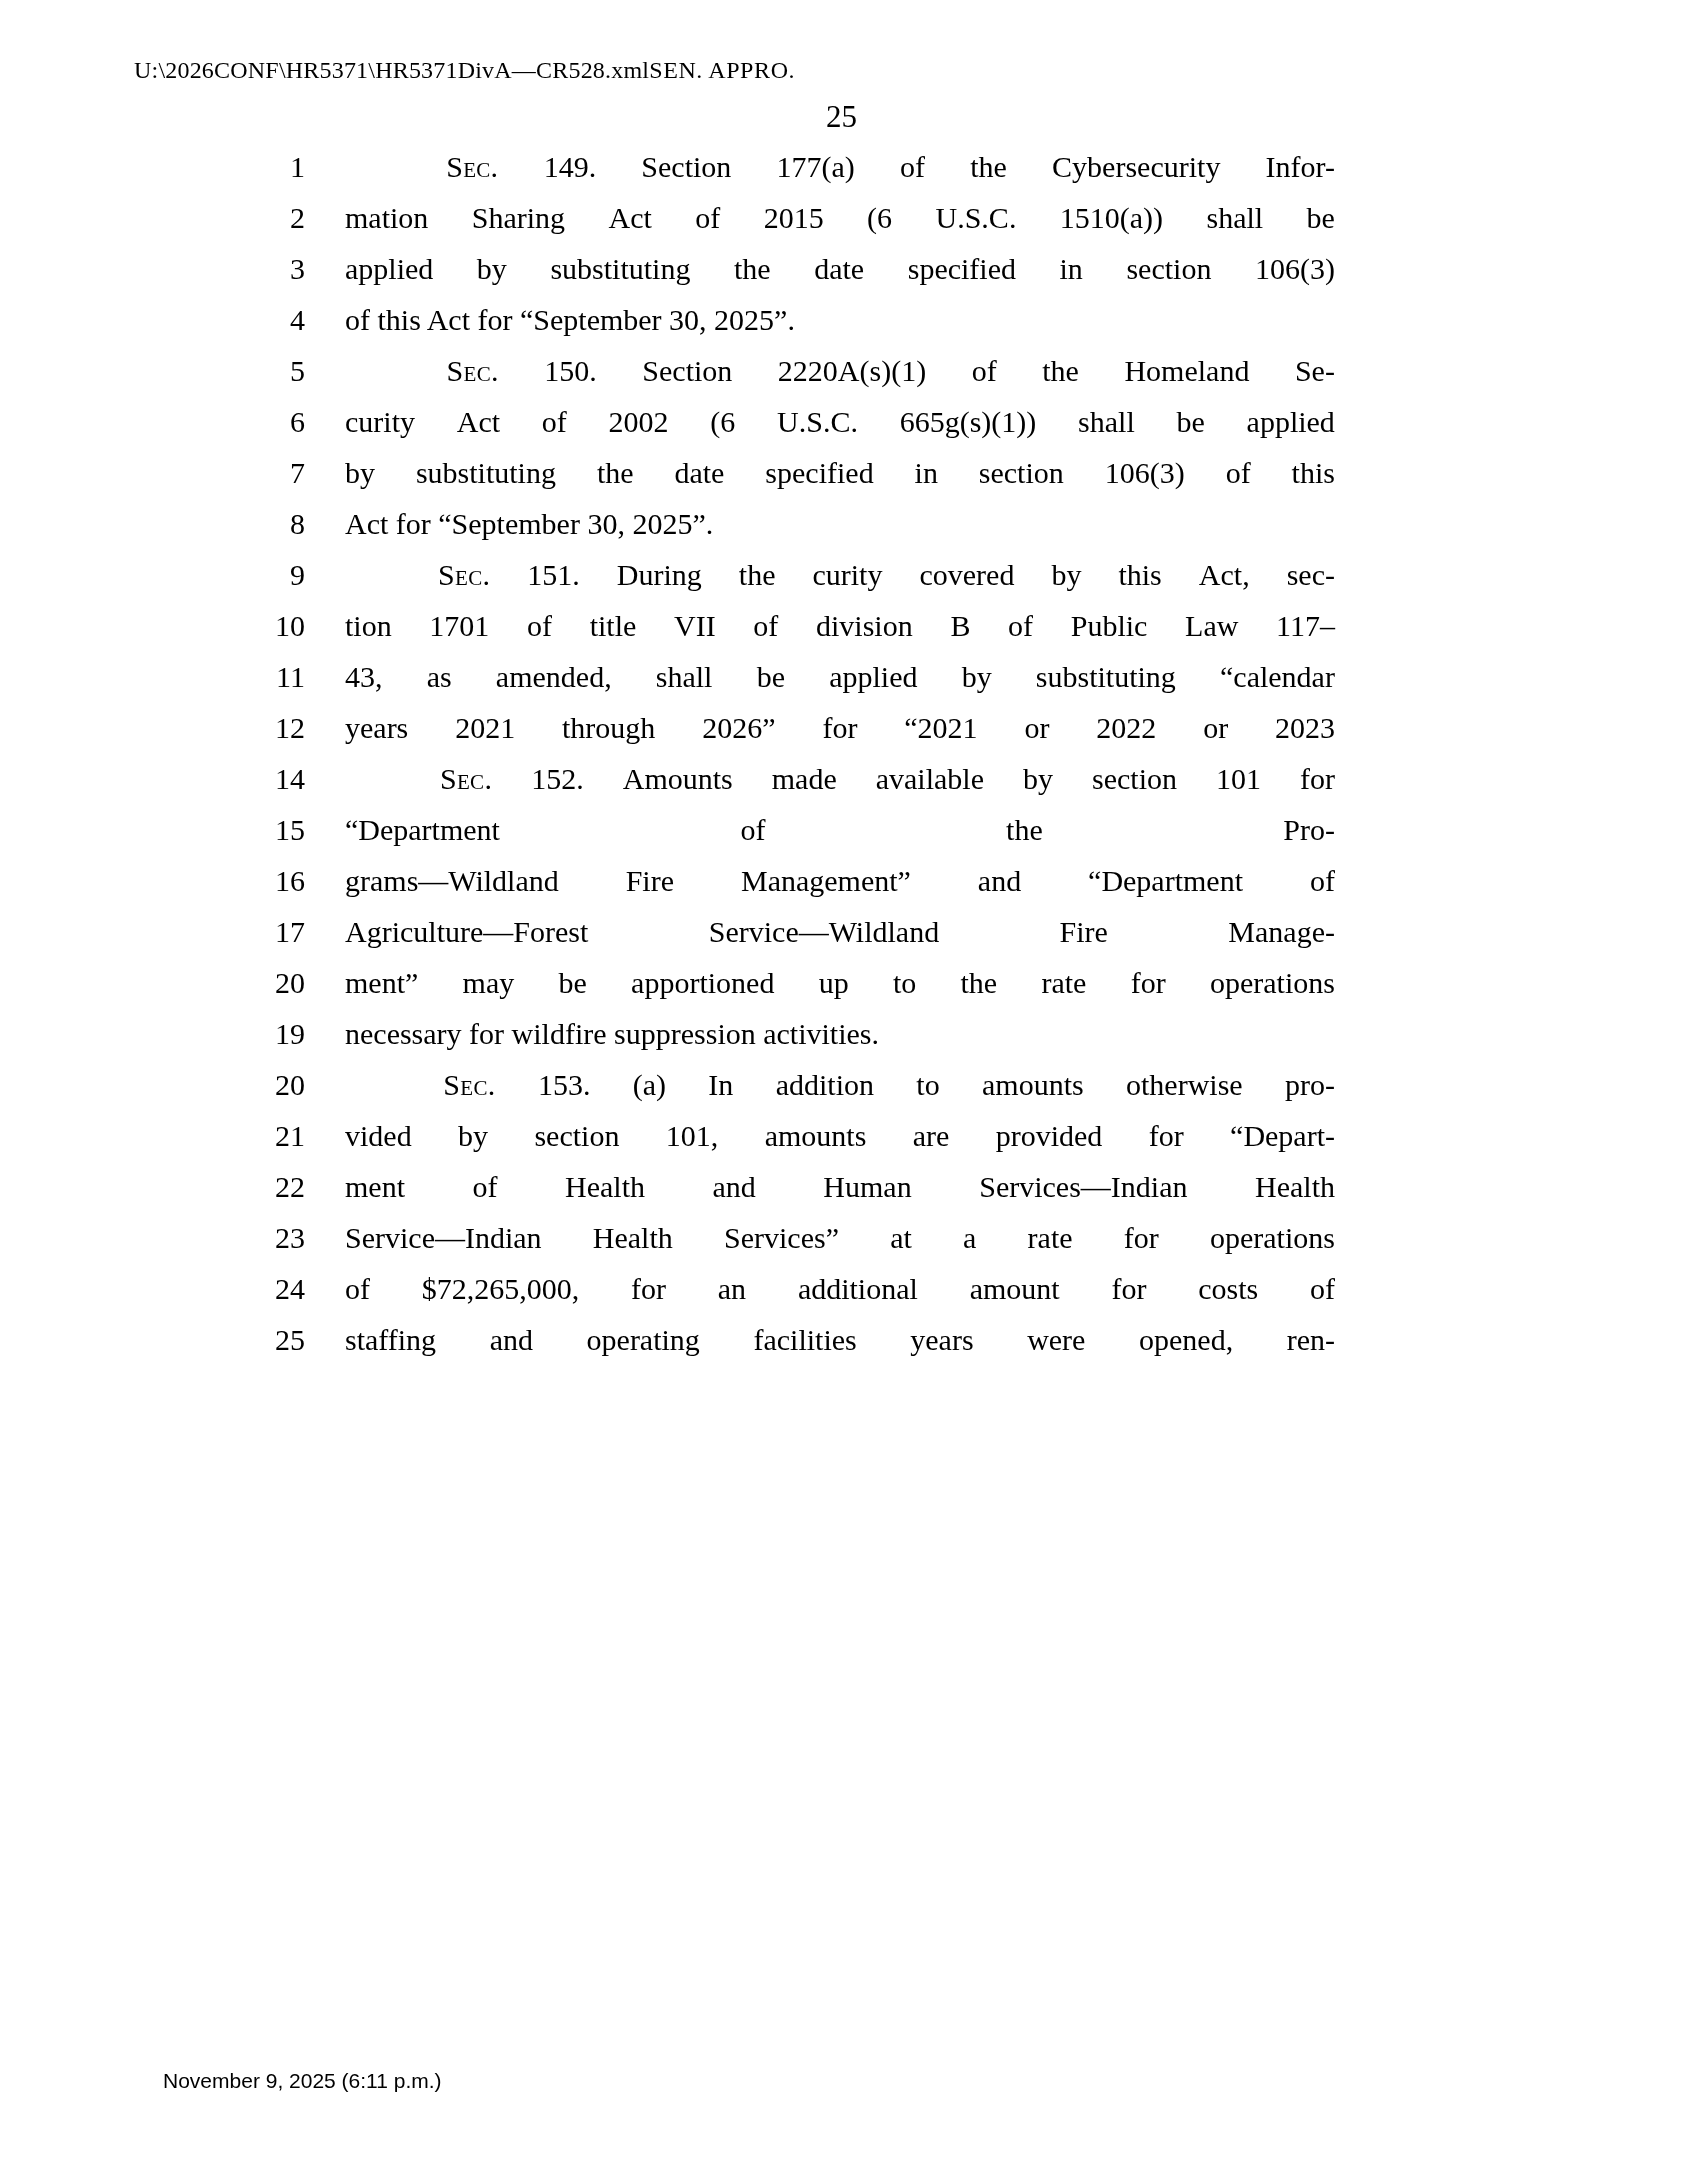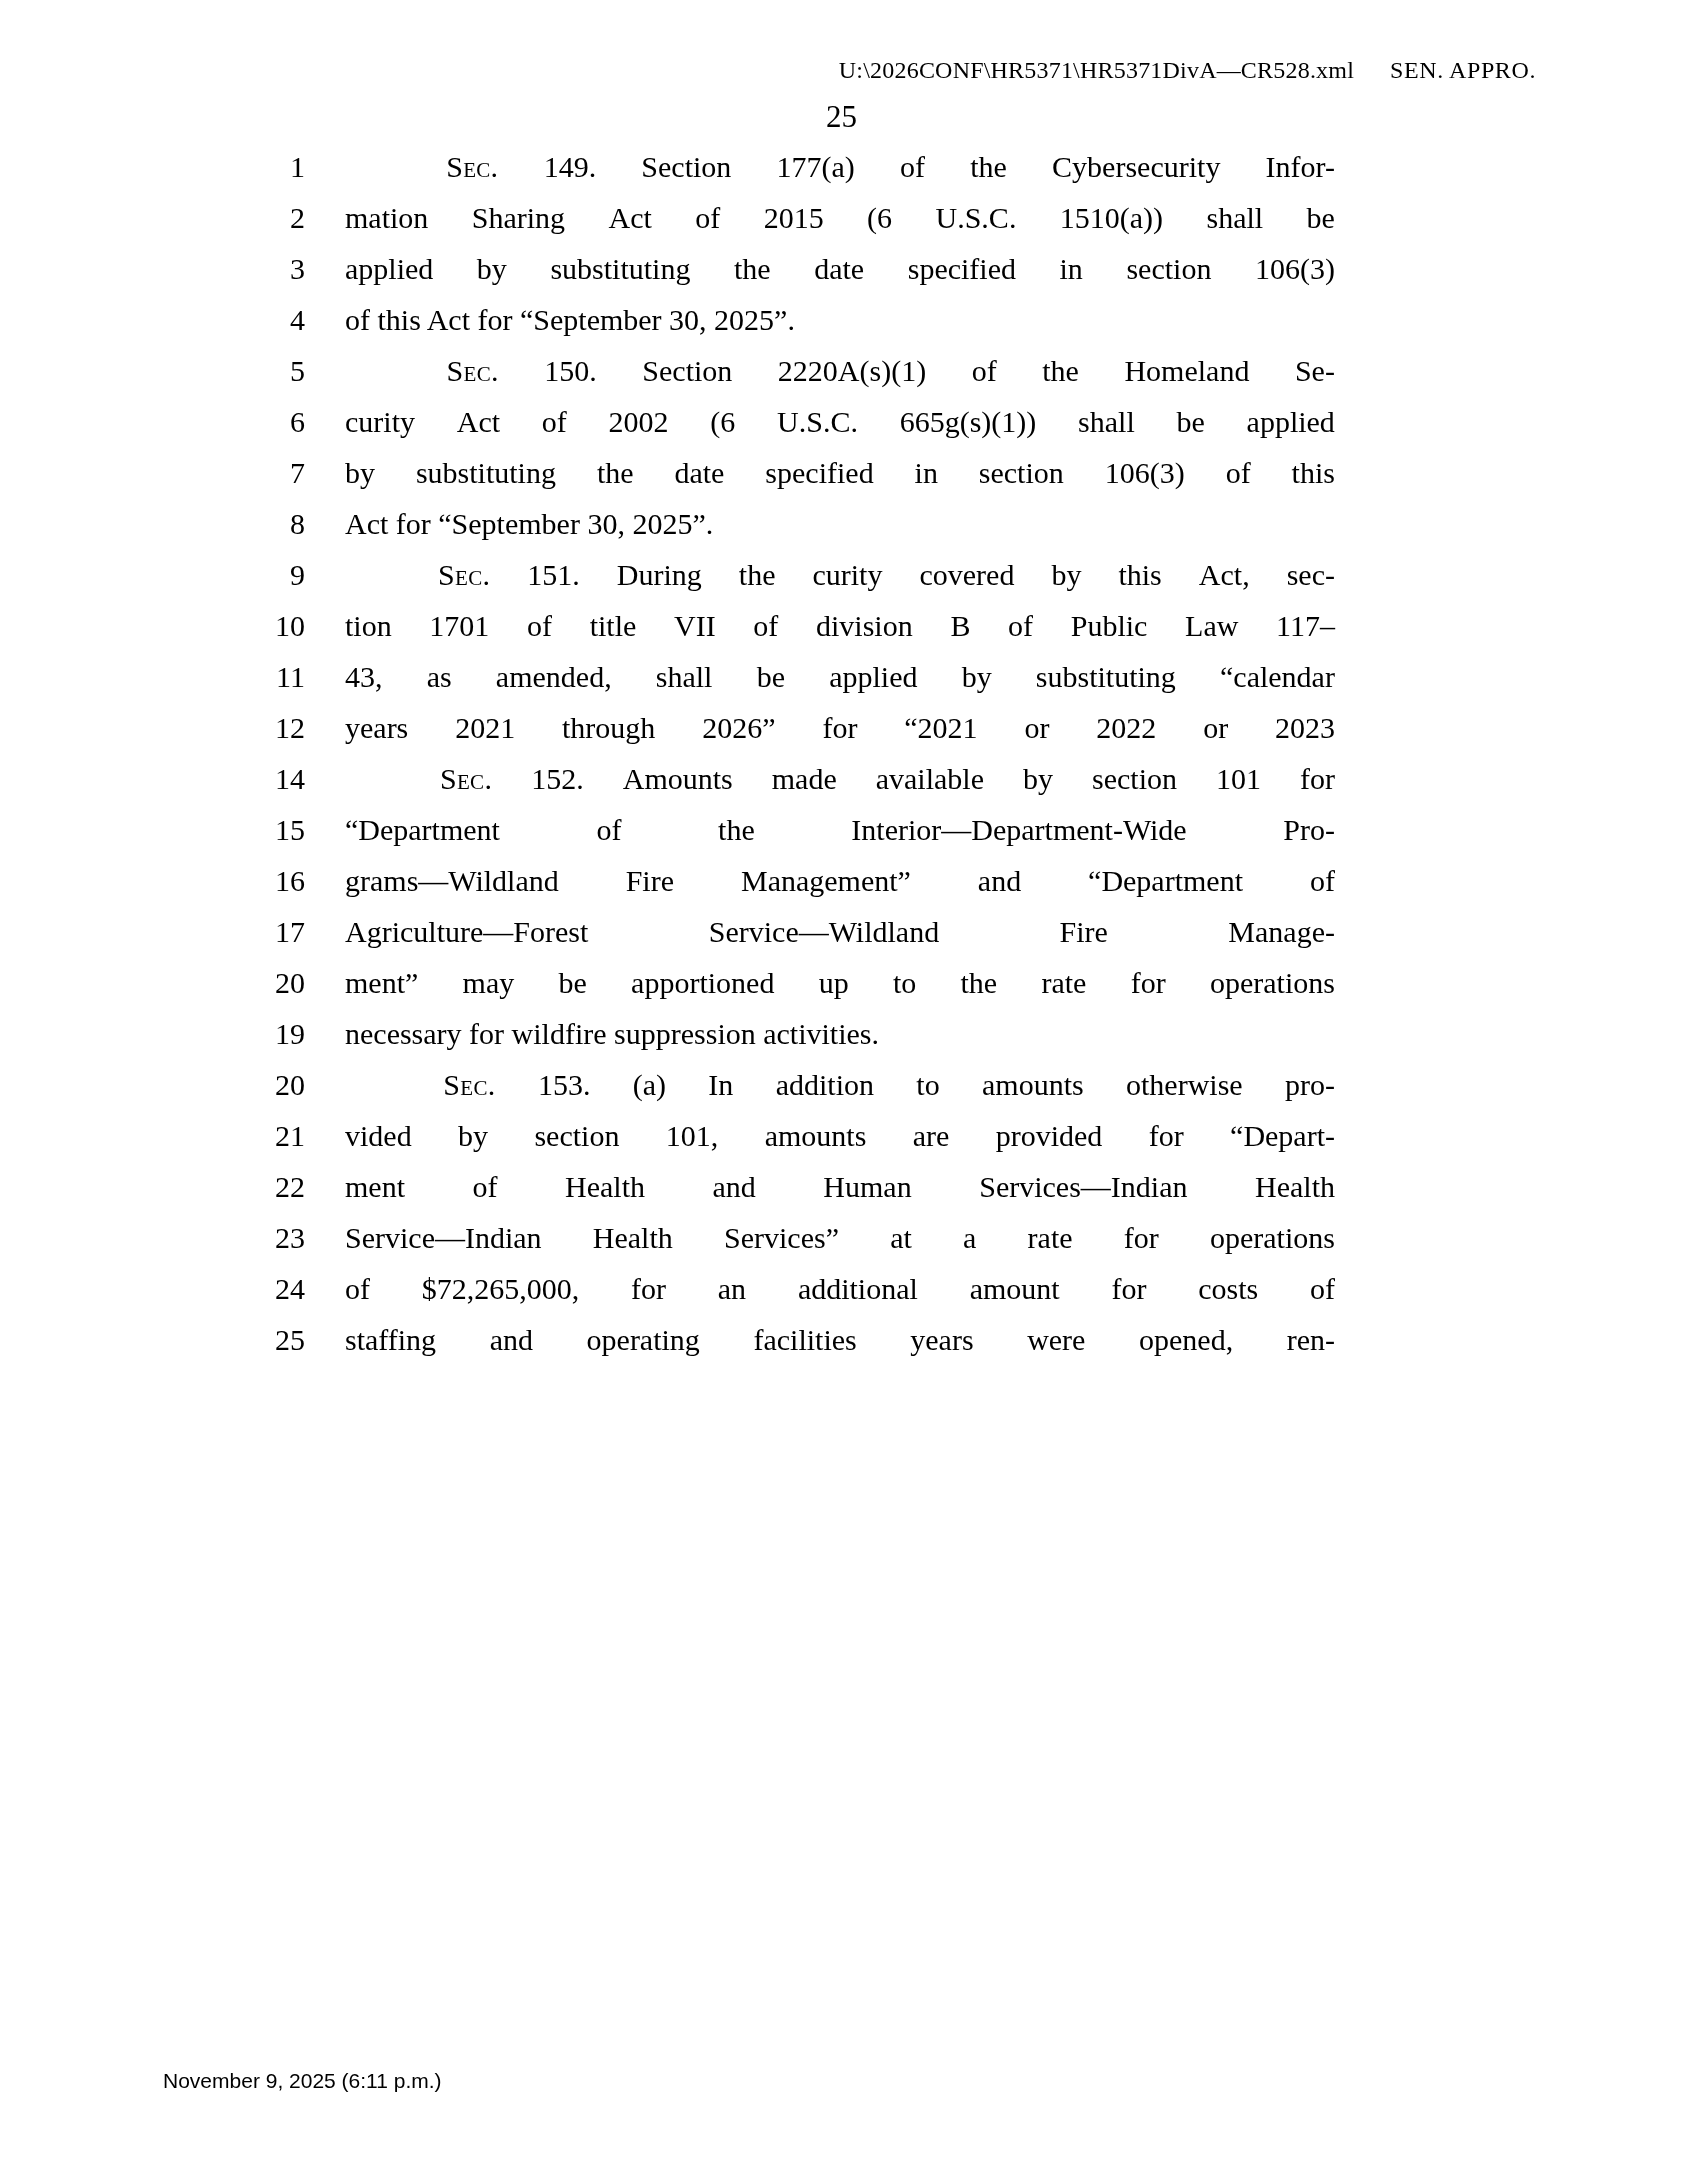--- a/index.html
+++ b/index.html
@@ -20,28 +20,27 @@
     position: absolute;
     top: 0; left: 0;
     width: 1683px;
     height: 2178px;
   }
 
   
   .runhead {
     position: absolute;
     top: 57px;
-    left: 144px;
+    left: 134px;
     width: 1396px;
     display: flex;
-    justify-content: flex-end;
+    justify-content: flex-start;
     align-items: baseline;
     font-size: 24px;
     letter-spacing: 0.2px;
-    gap: 36px;
   }
   .runhead .filepath {
     white-space: nowrap;
   }
   .runhead .docket {
     white-space: nowrap;
     font-variant: small-caps;
     letter-spacing: 0.6px;
     padding-right: 4px;
   }
@@ -300,21 +299,20 @@
           <span>101</span>
           <span>for</span>
         </span>
       </div>
       <div class="line">
         <span class="lineno">15</span>
         <span class="ltext j">
           <span>“Department</span>
           <span>of</span>
           <span>the</span>
-          <span>Interior—Department-Wide</span>
           <span>Pro-</span>
         </span>
       </div>
       <div class="line">
         <span class="lineno">16</span>
         <span class="ltext j">
           <span>grams—Wildland</span>
           <span>Fire</span>
           <span>Management”</span>
           <span>and</span>

